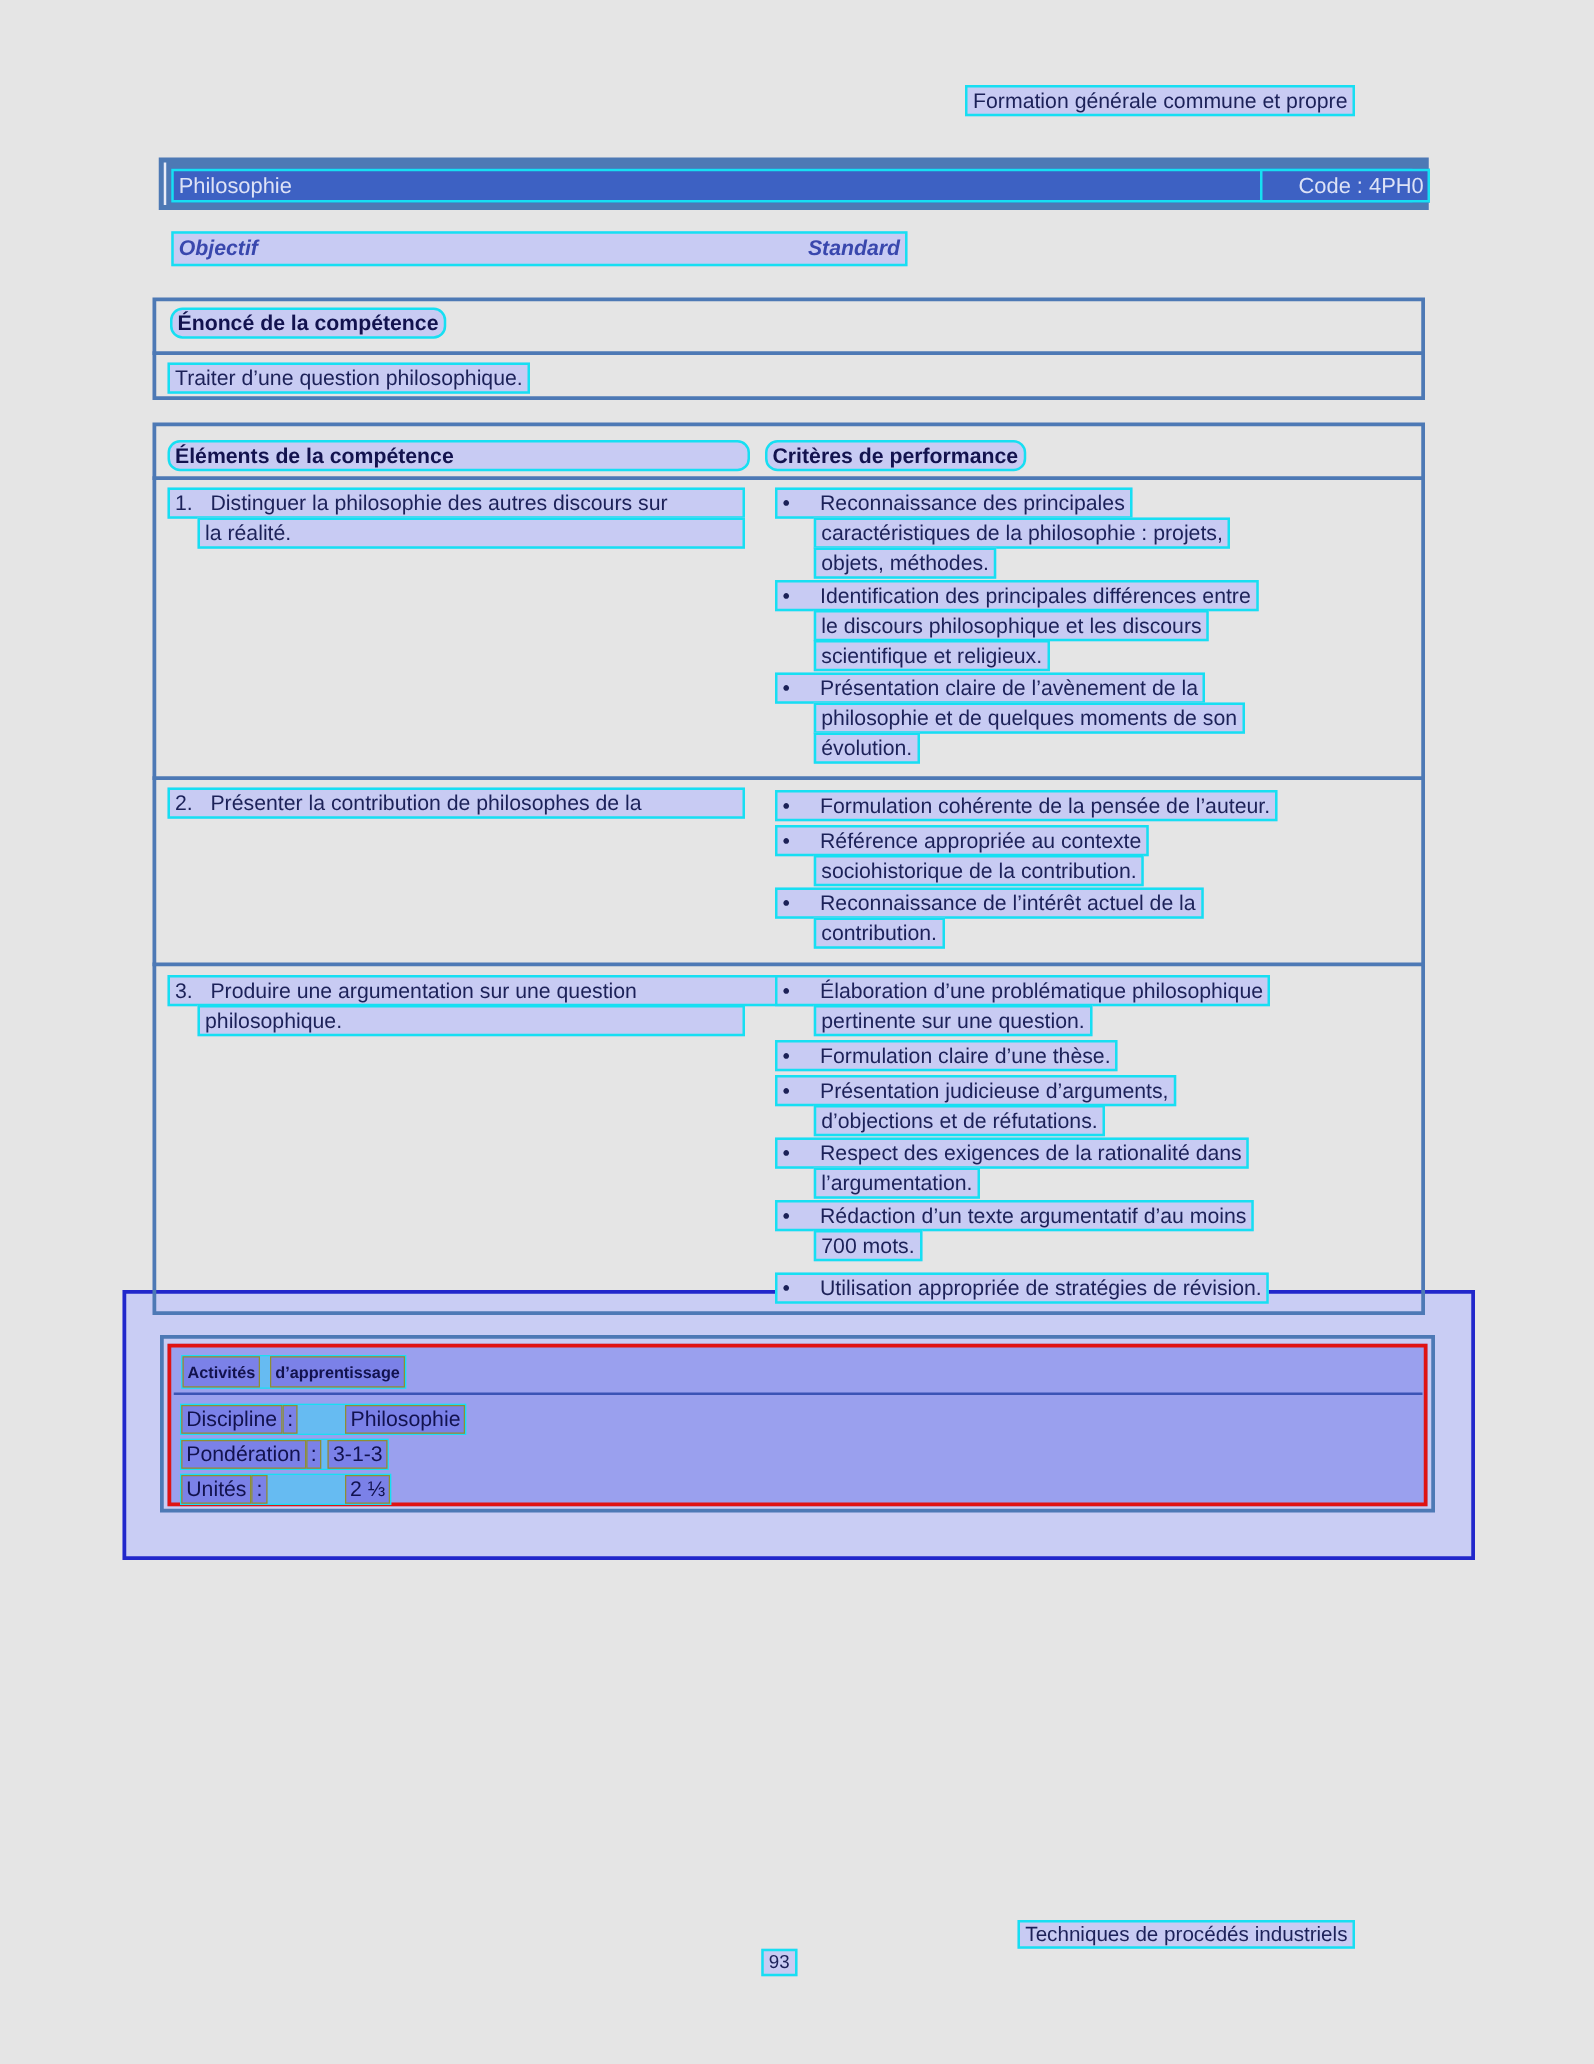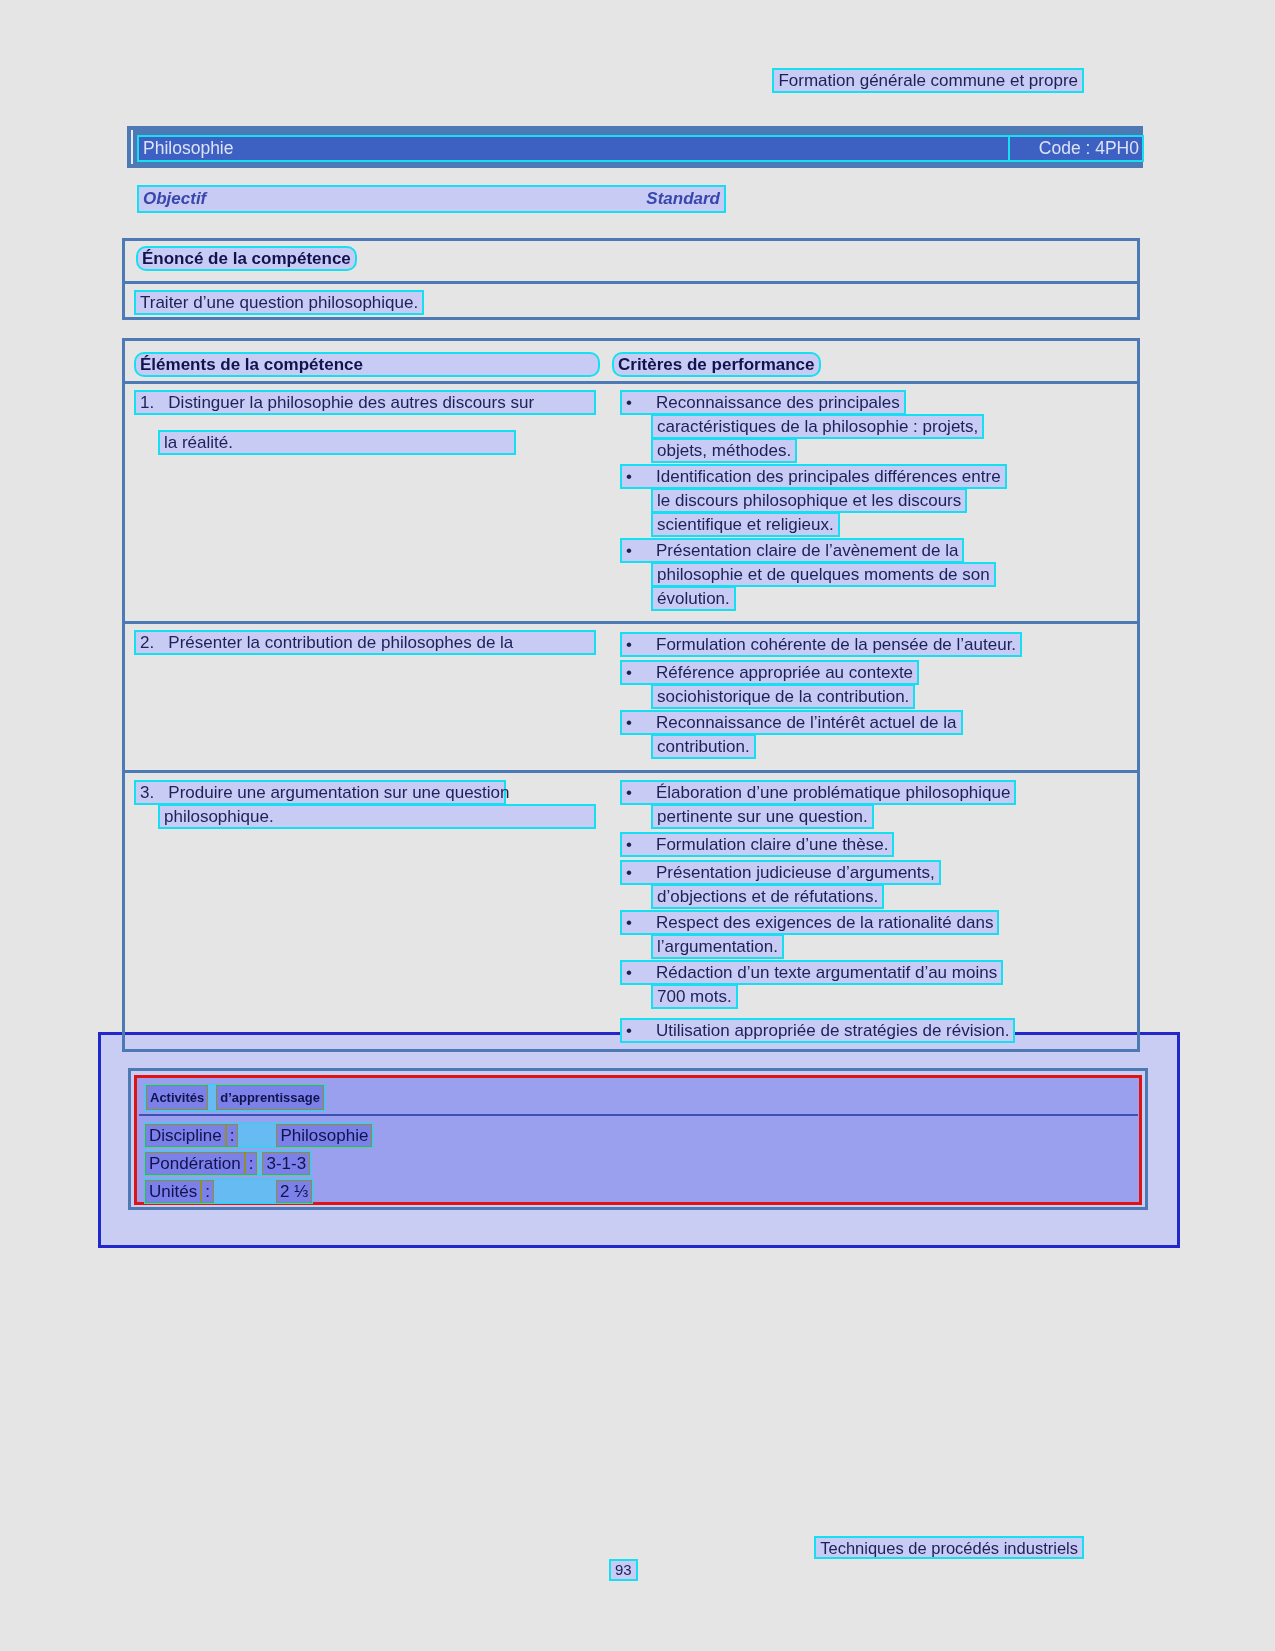--- a/index.html
+++ b/index.html
@@ -53,21 +53,21 @@
 
   <div class="abs" style="left:122px;top:338px;width:1018px;height:714px;border:3px solid #4d79b5;z-index:1"></div>
   <div class="hdiv" style="top:381px"></div>
   <div class="hdiv" style="top:621px"></div>
   <div class="hdiv" style="top:770px"></div>
 
   <div class="hl bold" style="left:134px;top:352px;width:466px">Éléments de la compétence</div>
   <div class="hl bold" style="left:612px;top:352px">Critères de performance</div>
 
   <div class="hl" style="left:134px;top:390px;width:462px">1.   Distinguer la philosophie des autres discours sur</div>
-  <div class="hl" style="left:158px;top:430px;width:358px">la réalité.</div>
+  <div class="hl" style="left:158px;top:414px;width:438px">la réalité.</div>
 
   <div class="hl" style="left:620px;top:390px">
     <span class="blt">•</span>
     <span>Reconnaissance des principales</span>
   </div>
   <div class="hl" style="left:651px;top:414px">caractéristiques de la philosophie : projets,</div>
   <div class="hl" style="left:651px;top:438px">objets, méthodes.</div>
   <div class="hl" style="left:620px;top:464px">
     <span class="blt">•</span>
     <span>Identification des principales différences entre</span>
@@ -91,21 +91,21 @@
     <span class="blt">•</span>
     <span>Référence appropriée au contexte</span>
   </div>
   <div class="hl" style="left:651px;top:684px">sociohistorique de la contribution.</div>
   <div class="hl" style="left:620px;top:710px">
     <span class="blt">•</span>
     <span>Reconnaissance de l’intérêt actuel de la</span>
   </div>
   <div class="hl" style="left:651px;top:734px">contribution.</div>
 
-  <div class="hl" style="left:134px;top:780px;width:372px">3.   Produire une argumentation sur une question</div>
+  <div class="hl" style="left:134px;top:780px;width:547px">3.   Produire une argumentation sur une question</div>
   <div class="hl" style="left:158px;top:804px;width:438px">philosophique.</div>
 
   <div class="hl" style="left:620px;top:780px">
     <span class="blt">•</span>
     <span>Élaboration d’une problématique philosophique</span>
   </div>
   <div class="hl" style="left:651px;top:804px">pertinente sur une question.</div>
   <div class="hl" style="left:620px;top:832px">
     <span class="blt">•</span>
     <span>Formulation claire d’une thèse.</span>

